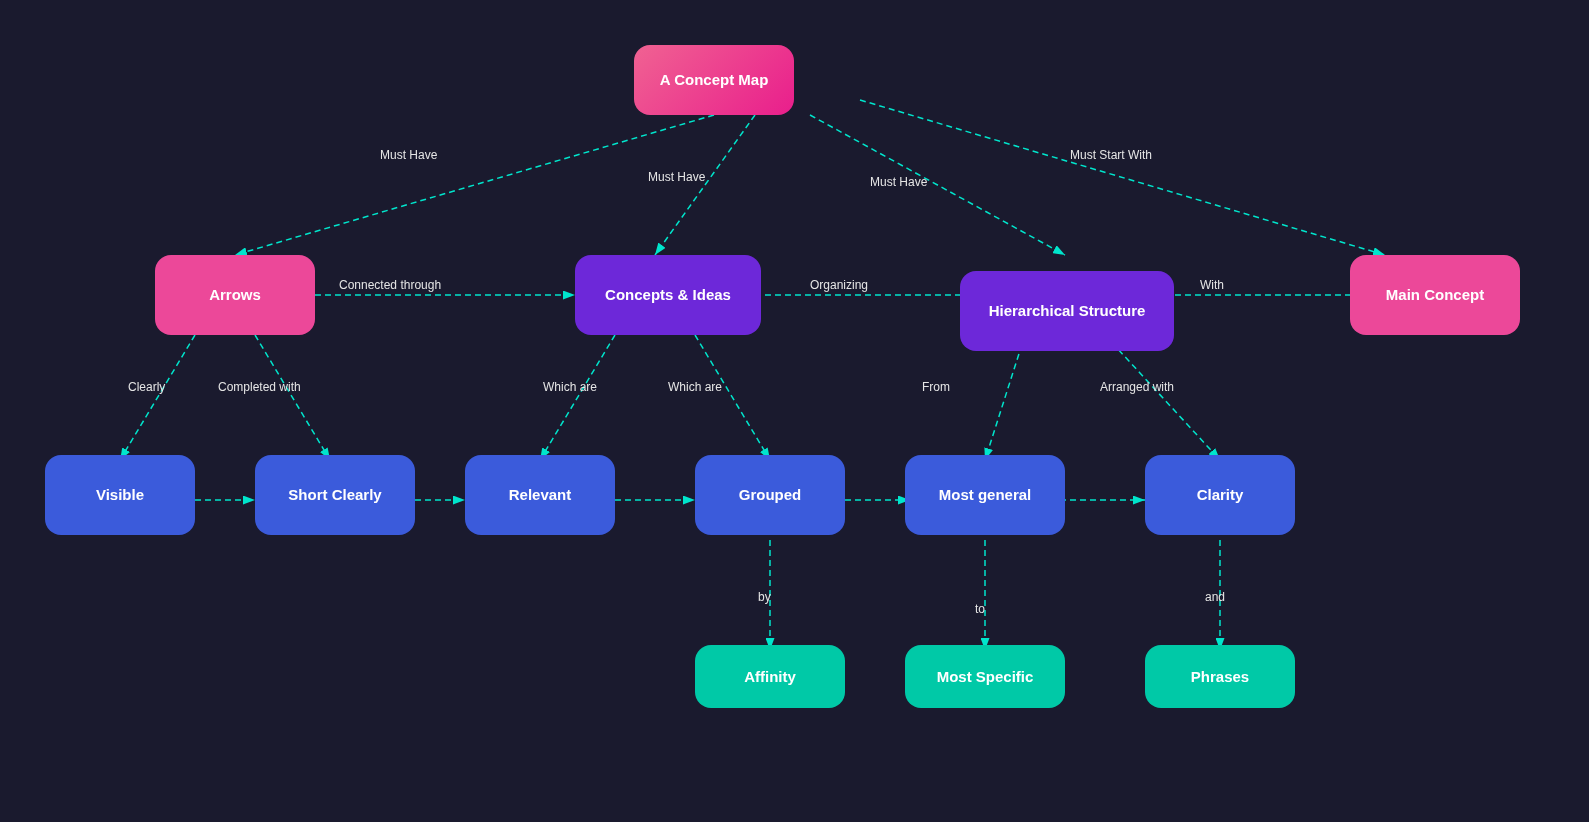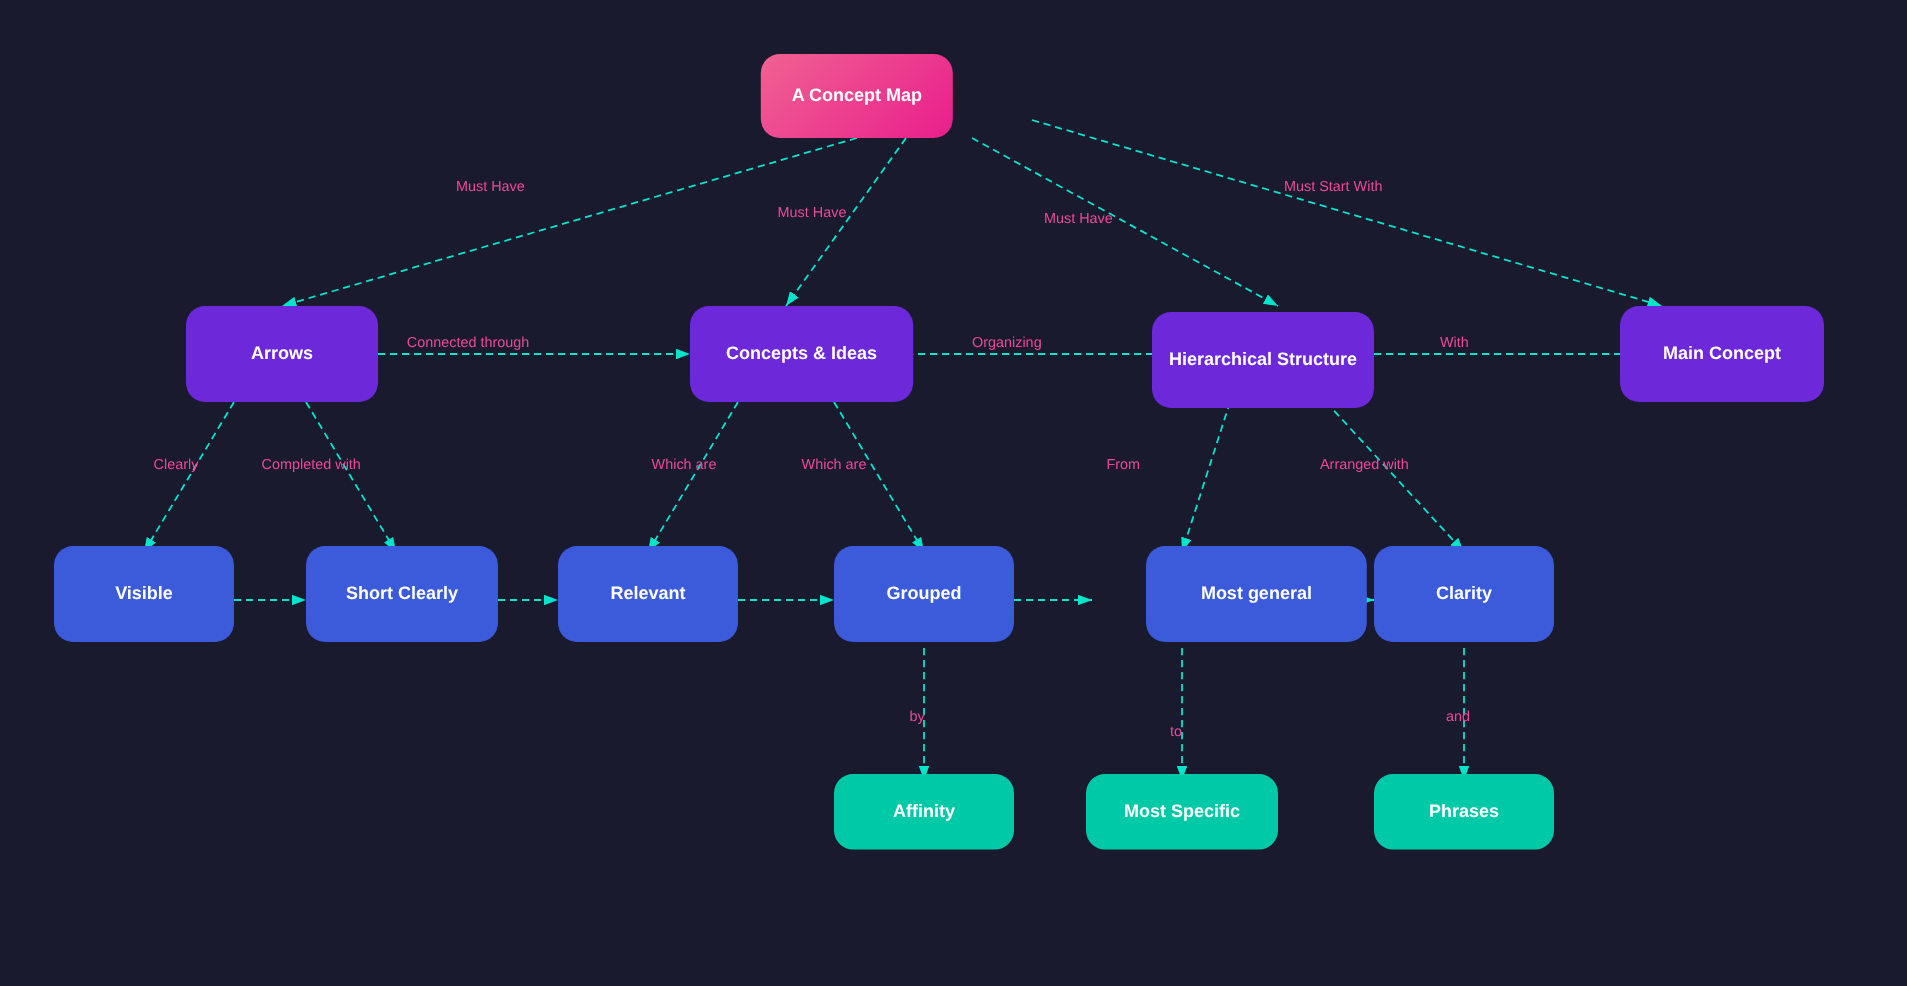--- a/index.html
+++ b/index.html
@@ -29,42 +29,42 @@
       padding: 24px 14px;
       line-height: 1.3;
     }
     .node-pink {
       background: #f06292;
       background: linear-gradient(135deg, #f06292, #e91e8c);
       width: 160px;
       height: 70px;
     }
     .node-purple-dark {
-      background: #6d28d9;
+      background: #ec4899;
       width: 160px;
       height: 80px;
     }
     .node-purple-mid {
       background: #6d28d9;
       width: 160px;
       height: 80px;
     }
     .node-blue {
       background: #3b5bdb;
       width: 150px;
       height: 80px;
     }
     .node-teal {
       background: #00c9a7;
       width: 150px;
       height: 63px;
     }
     .edge-label {
       position: absolute;
-      color: #ec4899;
+      color: #e5e5e5;
       font-size: 12px;
       font-weight: 400;
       white-space: nowrap;
     }
     svg.arrows {
       position: absolute;
       top: 0;
       left: 0;
       width: 1589px;
       height: 822px;
@@ -158,40 +158,40 @@
   <div class="node node-pink" style="left:634px; top:45px;">
     <span>A Concept Map</span>
   </div>
 
   <div class="node node-purple-dark" style="left:155px; top:255px;">
     <span>Arrows</span>
   </div>
   <div class="node node-purple-mid" style="left:575px; top:255px; width:186px;">
     <span>Concepts &amp; Ideas</span>
   </div>
-  <div class="node node-purple-mid" style="left:960px; top:260px; width:185px;align-items:center;">
+  <div class="node node-purple-mid" style="left:960px; top:271px; width:214px;align-items:center;">
     <span>Hierarchical Structure</span>
   </div>
   <div class="node node-purple-dark" style="left:1350px; top:255px; width:170px;">
     <span>Main Concept</span>
   </div>
 
   <div class="node node-blue" style="left:45px; top:455px;">
     <span>Visible</span>
   </div>
   <div class="node node-blue" style="left:255px; top:455px; width:160px;">
     <span>Short Clearly</span>
   </div>
   <div class="node node-blue" style="left:465px; top:455px;">
     <span>Relevant</span>
   </div>
   <div class="node node-blue" style="left:695px; top:455px;">
     <span>Grouped</span>
   </div>
-  <div class="node node-blue" style="left:955px; top:455px; width:184px;">
+  <div class="node node-blue" style="left:905px; top:455px; width:160px;">
     <span>Most general</span>
   </div>
   <div class="node node-blue" style="left:1145px; top:455px;">
     <span>Clarity</span>
   </div>
 
   <div class="node node-teal" style="left:695px; top:645px;">
     <span>Affinity</span>
   </div>
   <div class="node node-teal" style="left:905px; top:645px; width:160px;">

